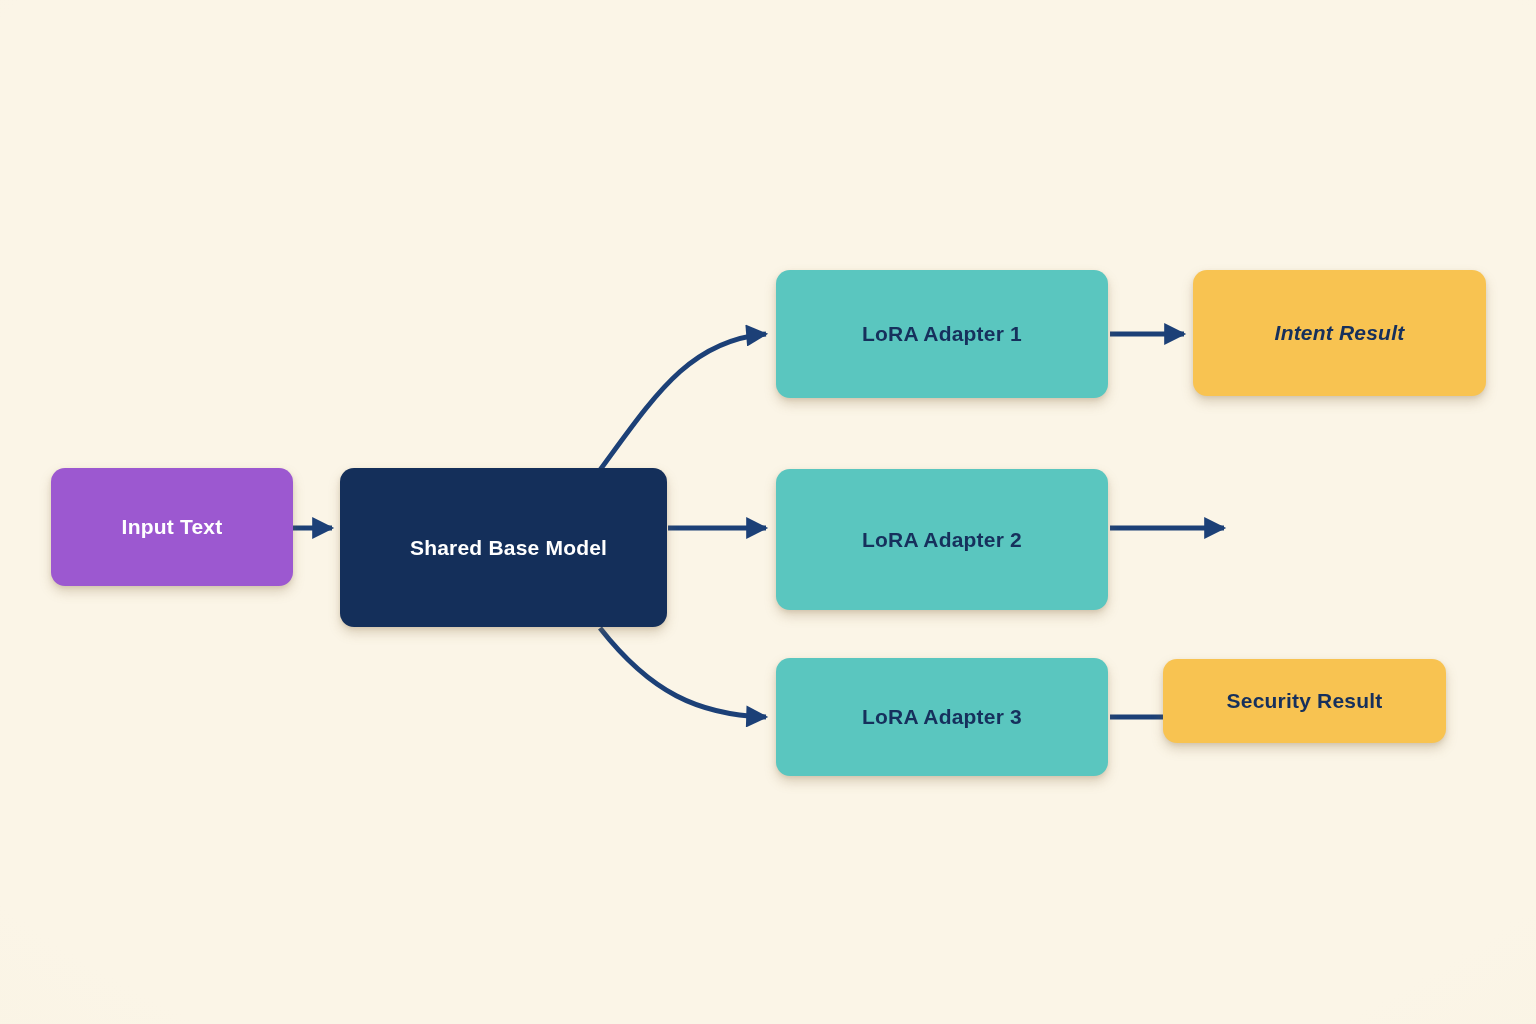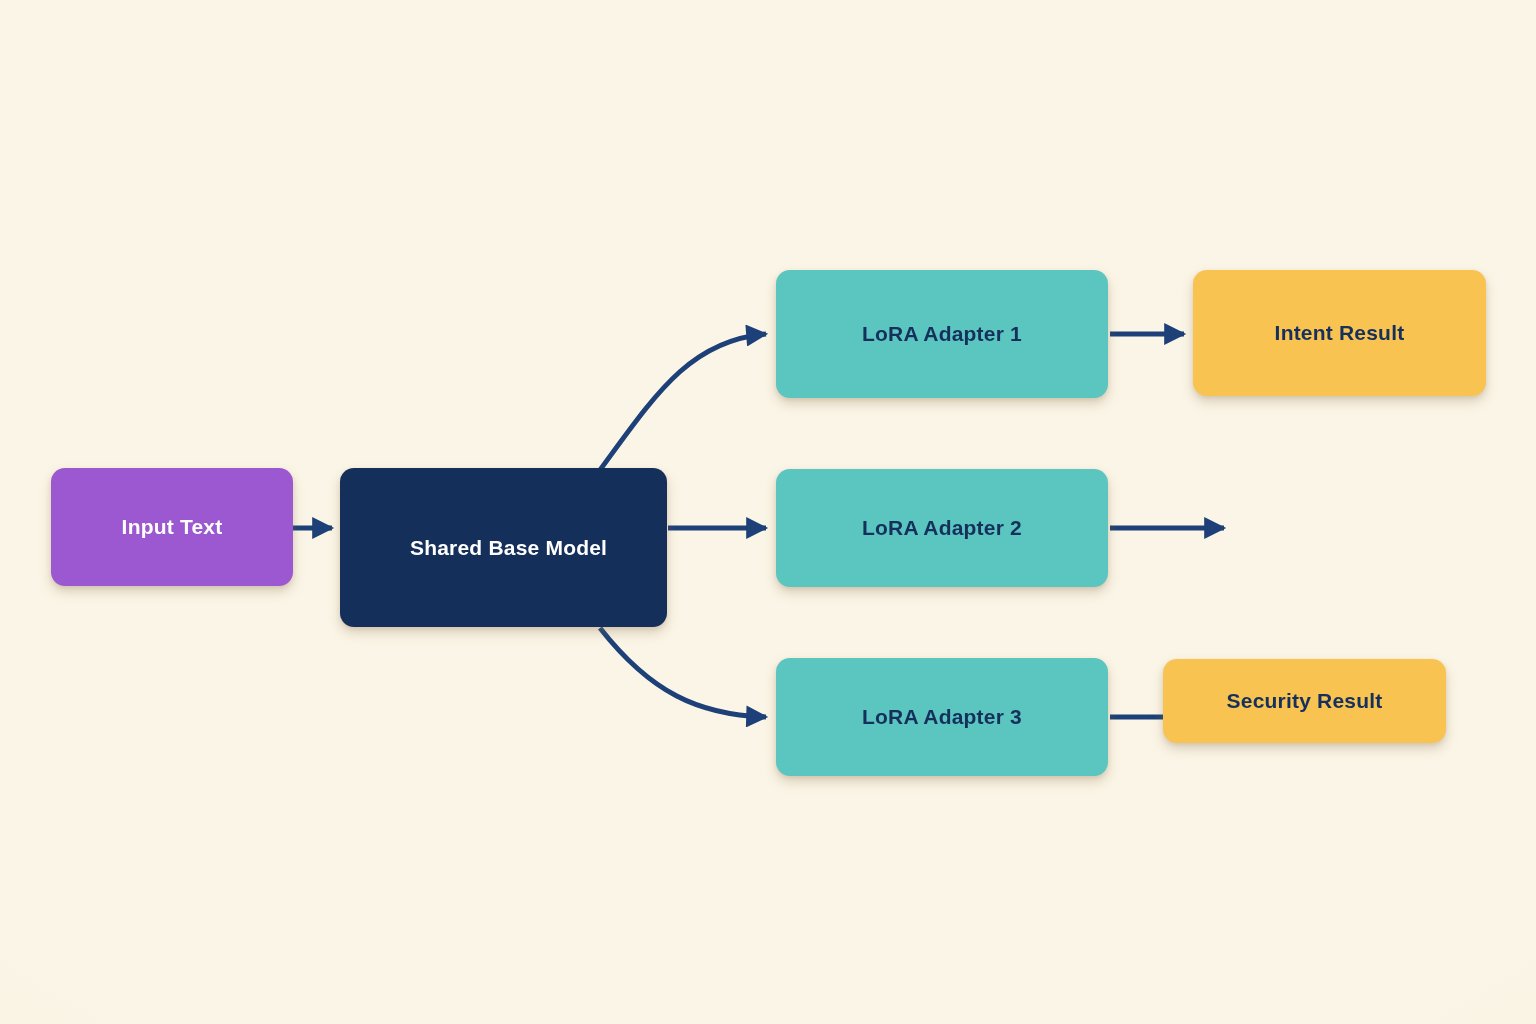--- a/index.html
+++ b/index.html
@@ -88,29 +88,29 @@
   </div>
 
   <div class="node node-navy align-left" style="left:340px; top:468px; width:327px; height:159px;">
     <span class="label">Shared Base Model</span>
   </div>
 
   <div class="node node-teal" style="left:776px; top:270px; width:332px; height:128px;">
     <span class="label">LoRA Adapter 1</span>
   </div>
 
-  <div class="node node-teal" style="left:776px; top:469px; width:332px; height:118px;">
+  <div class="node node-teal" style="left:776px; top:469px; width:332px; height:141px;">
     <span class="label">LoRA Adapter 2</span>
   </div>
 
   <div class="node node-teal" style="left:776px; top:658px; width:332px; height:118px;">
     <span class="label">LoRA Adapter 3</span>
   </div>
 
-  <div class="node node-yellow" style="left:1193px; top:270px; width:293px; height:126px;">
+  <div class="node node-yellow" style="left:1193px; top:270px; width:293px; height:126px;font-style:italic;">
     <span class="label">Intent Result</span>
   </div>
 
 
   <div class="node node-yellow" style="left:1163px; top:659px; width:283px; height:84px;text-align:center;">
     <span class="label">Security Result</span>
   </div>
 
 </div>
 

